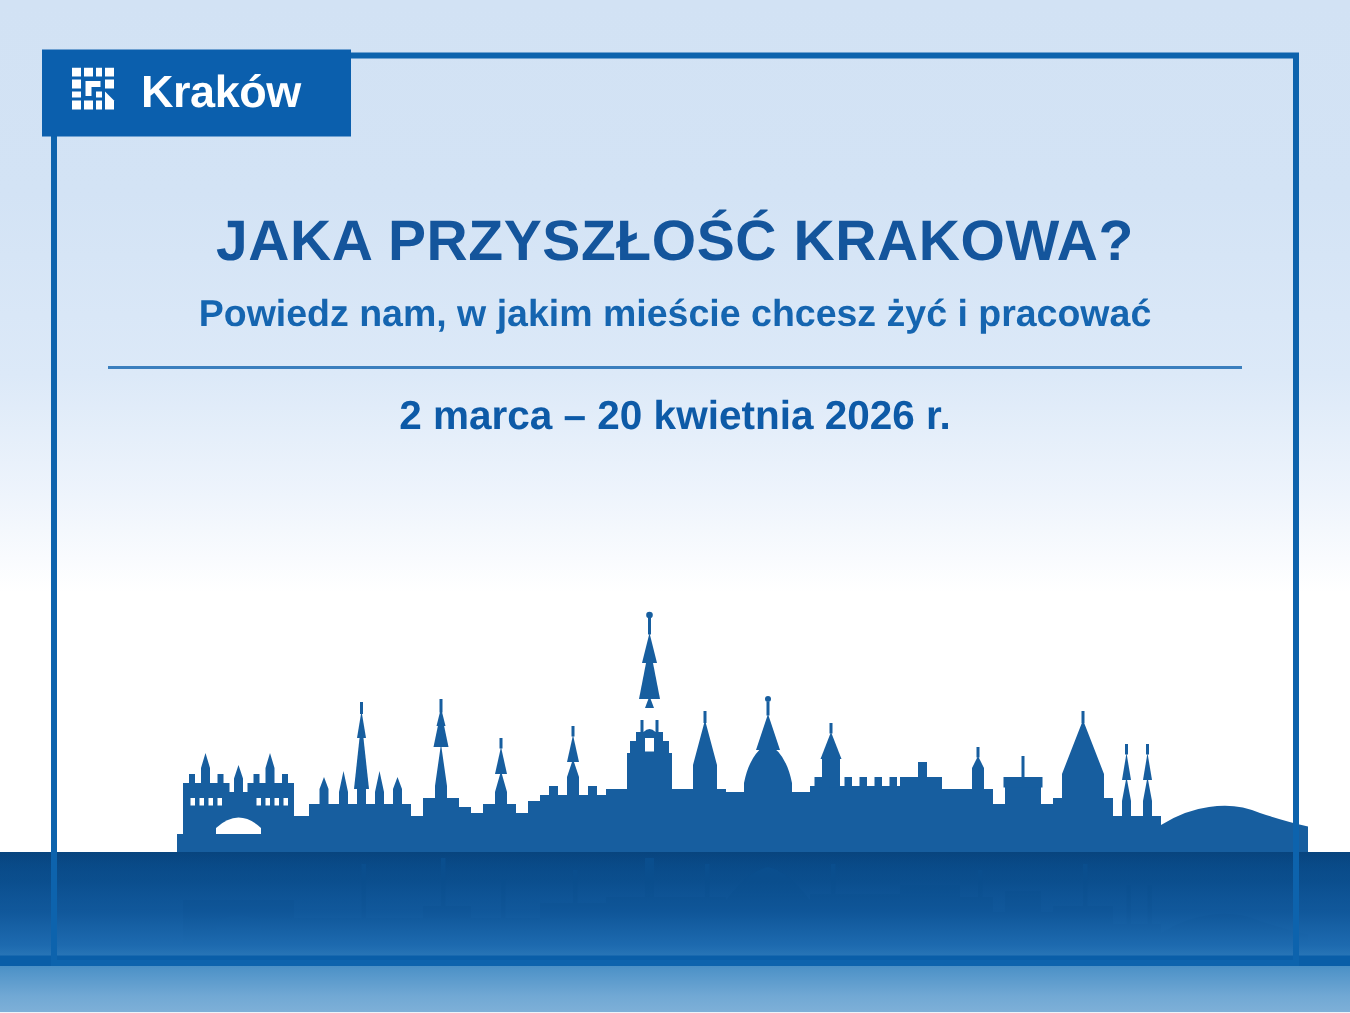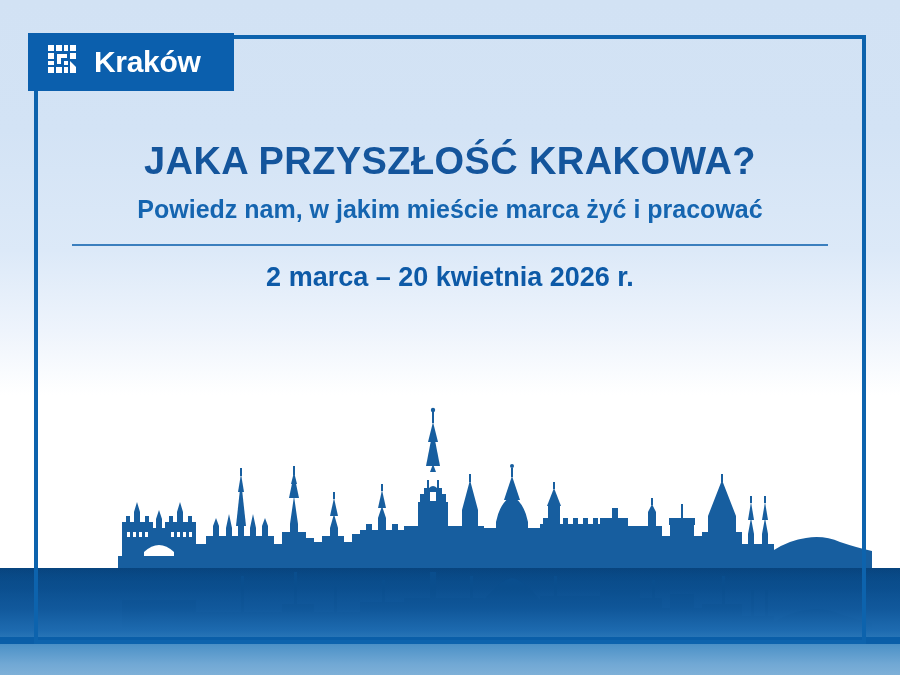--- a/index.html
+++ b/index.html
@@ -351,20 +351,20 @@
 
         <path d="M22 16 L28 22 L28 28 L22 28 Z"></path>
         <path d="M16 16 L20 16 L20 20 L16 20 Z"></path>
       </g>
     </svg>
     <span class="logo-word">Kraków</span>
   </div>
 
   <div class="headline-wrap">
     <h1 class="headline">JAKA PRZYSZŁOŚĆ KRAKOWA?</h1>
-    <p class="subhead">Powiedz nam, w jakim mieście marca żyć i pracować</p>
+    <p class="subhead">Powiedz nam, w jakim mieście chcesz żyć i pracować</p>
   </div>
 
   <div class="rule"></div>
 
   <div class="dates">2 marca – 20 kwietnia 2026 r.</div>
 
 </div>
 
 </body></html>

